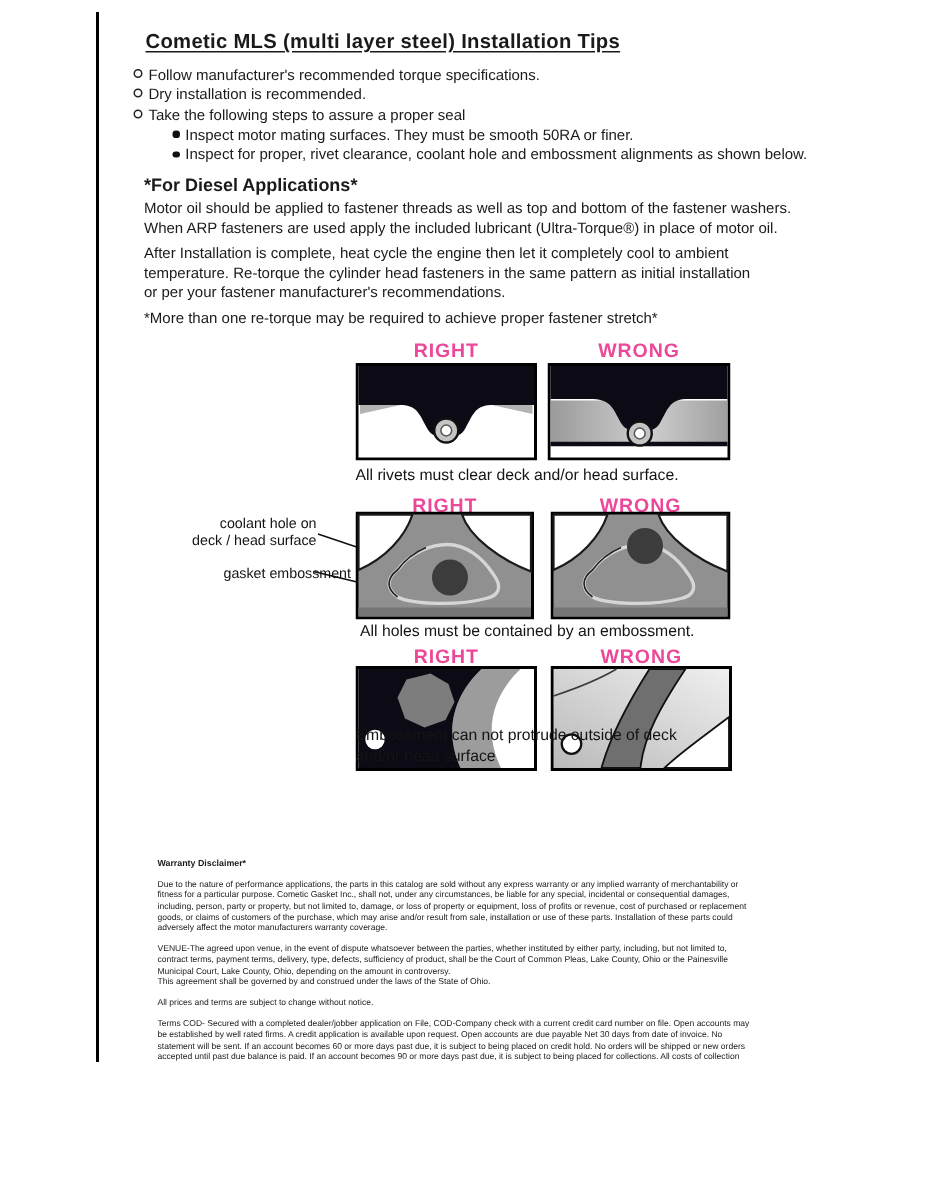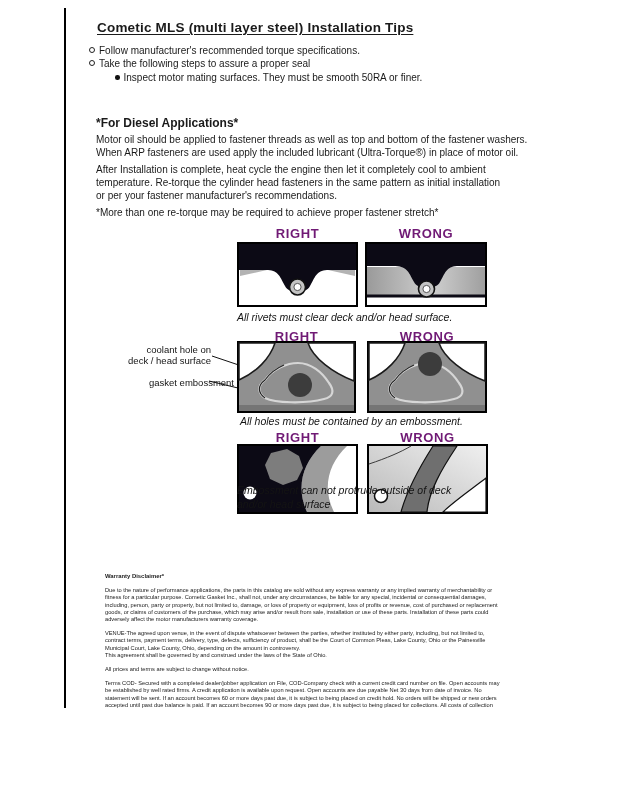--- a/index.html
+++ b/index.html
@@ -17,22 +17,22 @@
   .li.sub{margin-left:26px;}
   .mk-f{flex:0 0 auto;width:4.5px;height:4.5px;background:#111;border-radius:50%;
         margin-right:4px;position:relative;top:-1px;}
   .h2{position:absolute;left:96px;top:116px;margin:0;font-size:12px;font-weight:bold;}
   .body{position:absolute;margin:0;font-size:10px;line-height:13px;}
   .pre{white-space:pre-line;}
   .p1{left:96px;top:133px;width:450px;}
   .p2{left:96px;top:163px;width:450px;}
   .note{left:96px;top:206px;width:450px;}
   .dg-label{position:absolute;font-size:13px;font-weight:bold;letter-spacing:.6px;
-            text-align:center;color:#701a75;}
-  .cap{position:absolute;font-size:10.5px;line-height:13.5px;color:#141414;font-style:italic;}
+            text-align:center;color:#ec4899;}
+  .cap{position:absolute;font-size:10.5px;line-height:13.5px;color:#141414;}
   .lblR1{left:237px;top:226px;width:121px;} .lblW1{left:365px;top:226px;width:122px;}
   .boxR1{left:237px;top:242px;} .boxW1{left:365px;top:242px;}
   .capR1{left:237px;top:311px;}
   .lblR2{left:237px;top:329px;width:119px;} .lblW2{left:367px;top:329px;width:120px;}
   .boxR2{left:237px;top:341px;} .boxW2{left:367px;top:341px;}
   .capR2{left:240px;top:415px;}
   .lblR3{left:237px;top:430px;width:121px;} .lblW3{left:367px;top:430px;width:121px;}
   .boxR3{left:237px;top:444px;} .boxW3{left:367px;top:444px;}
   .capR3{left:237px;top:484px;}
   .ann{position:absolute;font-size:9.5px;line-height:11px;text-align:right;color:#141414;}
@@ -53,25 +53,33 @@
 
   <h1 class="title">Cometic MLS (multi layer steel) Installation Tips</h1>
 
   <div class="tips">
     <div class="li">
       <span class="mk-o"></span>
       <span class="txt">Follow manufacturer's recommended torque specifications.</span>
     </div>
     <div class="li">
       <span class="mk-o"></span>
+      <span class="txt">Dry installation is recommended.</span>
+    </div>
+    <div class="li">
+      <span class="mk-o"></span>
       <span class="txt">Take the following steps to assure a proper seal</span>
     </div>
     <div class="li sub">
       <span class="mk-f"></span>
       <span class="txt">Inspect motor mating surfaces.  They must be smooth 50RA or finer.</span>
+    </div>
+    <div class="li sub">
+      <span class="mk-f"></span>
+      <span class="txt">Inspect for proper, rivet clearance, coolant hole and embossment alignments as shown below.</span>
     </div>
   </div>
 
   <h2 class="h2">*For Diesel Applications*</h2>
   <p class="body pre p1">Motor oil should be applied to fastener threads as well as top and bottom of the fastener washers.
 When ARP fasteners are used apply the included lubricant (Ultra-Torque®) in place of motor oil.</p>
   <p class="body pre p2">After Installation is complete, heat cycle the engine then let it completely cool to ambient
 temperature. Re-torque the cylinder head fasteners in the same pattern as initial installation
 or per your fastener manufacturer's recommendations.</p>
   <p class="body note">*More than one re-torque may be required to achieve proper fastener stretch*</p>

